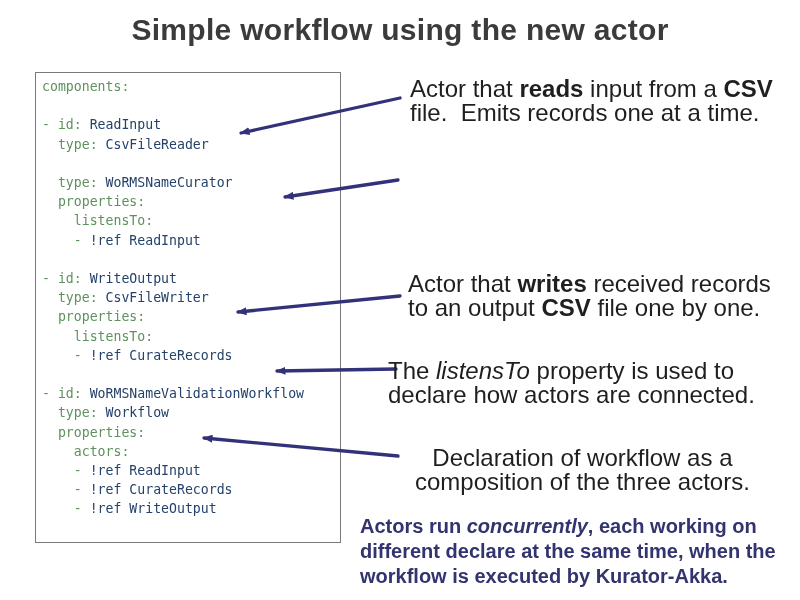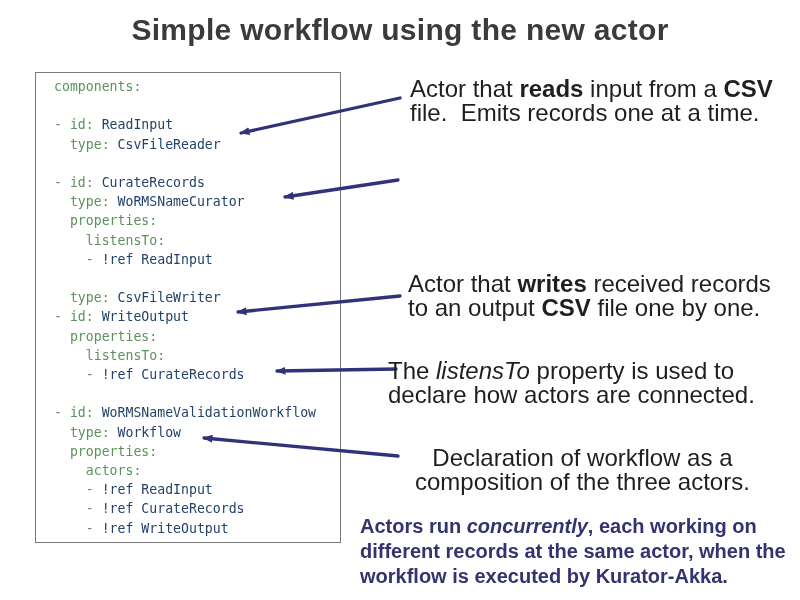--- a/index.html
+++ b/index.html
@@ -17,21 +17,21 @@
     font-family:"Liberation Sans",sans-serif;
   }
   .title{
     position:absolute;left:0;right:0;top:12px;margin:0;text-align:center;
     font-size:30px;line-height:36px;font-weight:bold;letter-spacing:.3px;
     color:var(--title-gray);
   }
   .codebox{
     position:absolute;left:35px;top:72px;width:306px;height:471px;
     border:1.5px solid var(--box-border);box-sizing:border-box;
-    padding:4px 0 0 18px;background:#fff;
+    padding:4px 0 0 6px;background:#fff;
     font-family:"DejaVu Sans Mono","Liberation Mono",monospace;
     font-size:13.2px;line-height:19.2px;
   }
   .codebox .cline{white-space:pre;}
   .codebox .k{color:var(--key-green);}
   .codebox .v{color:var(--code-navy);}
   .codebox .b{color:var(--code-navy);font-weight:normal;}
   .ann{
     position:absolute;color:var(--text-black);
     font-size:24px;line-height:24px;
@@ -56,28 +56,27 @@
 
 <div class="slide">
   <h1 class="title">Simple workflow using the new actor</h1>
 
   <div class="codebox" id="codebox">
       <div class="cline"><span class="k">components:</span></div>
       <div class="cline">&nbsp;</div>
       <div class="cline"><span class="k">- id: </span><span class="v">ReadInput</span></div>
       <div class="cline"><span class="k">  type: </span><span class="b">CsvFileReader</span></div>
       <div class="cline">&nbsp;</div>
-      <div class="cline"><span class="k">- id: </span><span class="v">CurateRecords</span></div>
       <div class="cline"><span class="k">  type: </span><span class="b">WoRMSNameCurator</span></div>
       <div class="cline"><span class="k">  properties:</span></div>
       <div class="cline"><span class="k">    listensTo:</span></div>
       <div class="cline"><span class="k">    - </span><span class="b">!ref </span><span class="v">ReadInput</span></div>
       <div class="cline">&nbsp;</div>
+      <div class="cline"><span class="k">- id: </span><span class="v">WriteOutput</span></div>
       <div class="cline"><span class="k">  type: </span><span class="b">CsvFileWriter</span></div>
-      <div class="cline"><span class="k">- id: </span><span class="v">WriteOutput</span></div>
       <div class="cline"><span class="k">  properties:</span></div>
       <div class="cline"><span class="k">    listensTo:</span></div>
       <div class="cline"><span class="k">    - </span><span class="b">!ref </span><span class="v">CurateRecords</span></div>
       <div class="cline">&nbsp;</div>
       <div class="cline"><span class="k">- id: </span><span class="v">WoRMSNameValidationWorkflow</span></div>
       <div class="cline"><span class="k">  type: </span><span class="b">Workflow</span></div>
       <div class="cline"><span class="k">  properties:</span></div>
       <div class="cline"><span class="k">    actors:</span></div>
       <div class="cline"><span class="k">    - </span><span class="b">!ref </span><span class="v">ReadInput</span></div>
       <div class="cline"><span class="k">    - </span><span class="b">!ref </span><span class="v">CurateRecords</span></div>
@@ -109,16 +108,16 @@
       <div class="tline"><span>The </span><span class="italic">listensTo</span><span> property is used to</span></div>
       <div class="tline"><span>declare how actors are connected.</span></div>
     </div>
   <div class="ann ann4" id="ann4">
       <div class="tline"><span>Declaration of workflow as a</span></div>
       <div class="tline"><span>composition of the three actors.</span></div>
     </div>
 
   <div class="note" id="note">
       <div class="tline"><span>Actors run </span><span class="italic">concurrently</span><span>, each working on</span></div>
-      <div class="tline"><span>different records at the same actor, when the</span></div>
+      <div class="tline"><span>different declare at the same time, when the</span></div>
       <div class="tline"><span>workflow is executed by Kurator-Akka.</span></div>
     </div>
 </div>
 
 </body></html>

